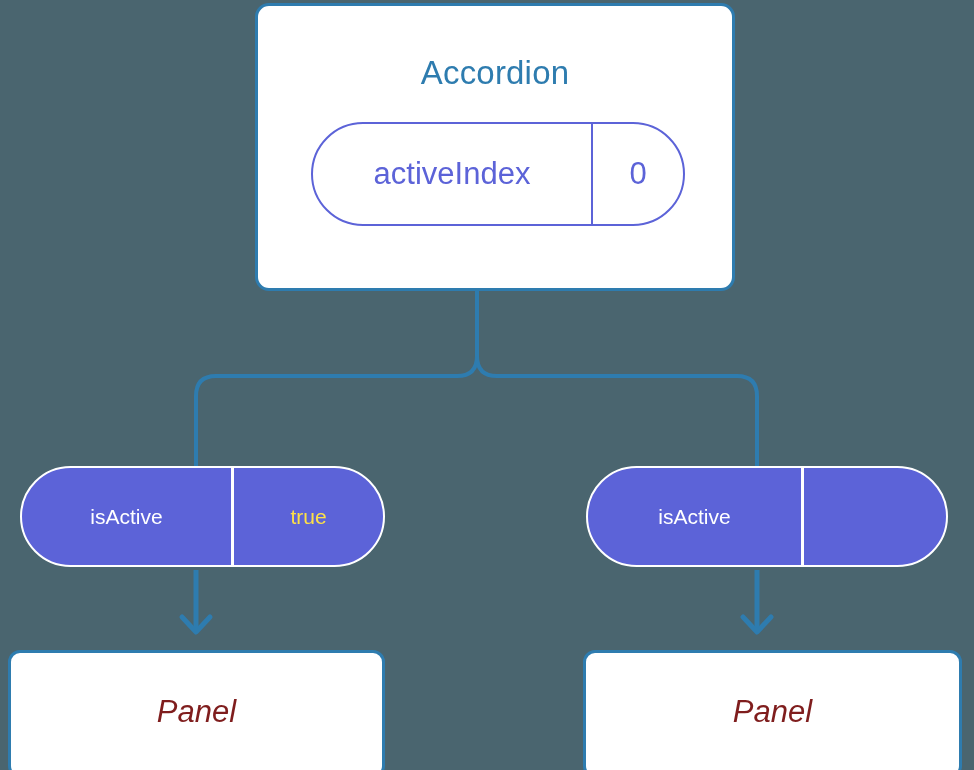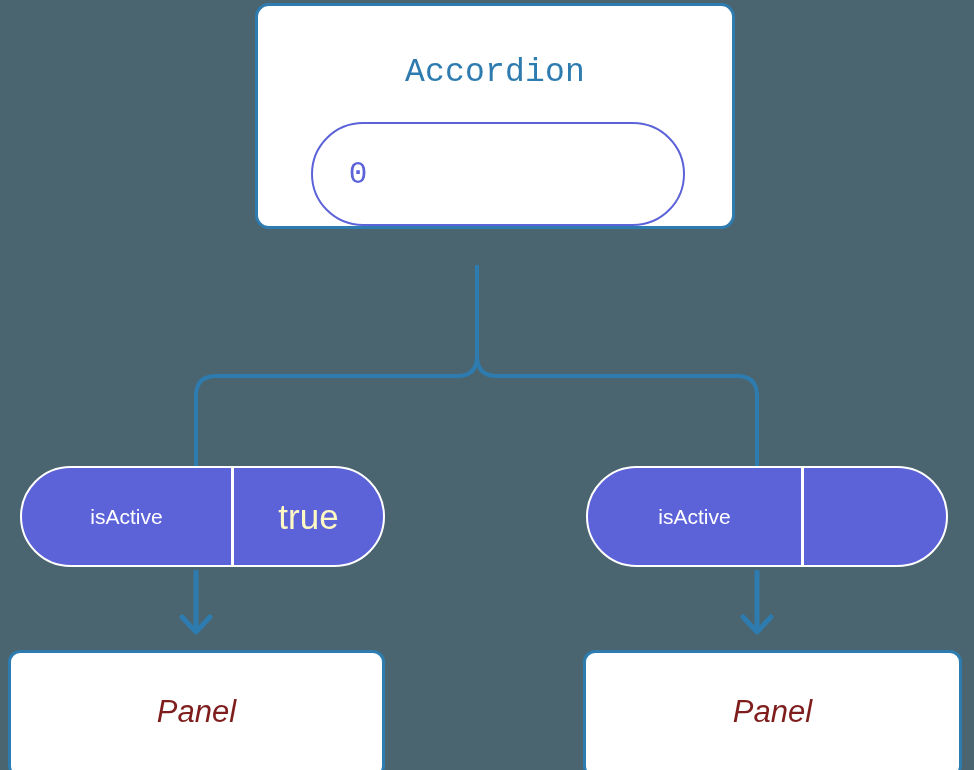--- a/index.html
+++ b/index.html
@@ -42,22 +42,21 @@
     border: 3px solid #2e7caf;
     border-radius: 14px;
     box-sizing: border-box;
     z-index: 2;
   }
 
   #accordion-card {
     left: 255px;
     top: 3px;
     width: 480px;
-    height: 226px;
-    font-family: Liberation Mono, monospace;
+    height: 288px;
   }
 
   .card-title {
     text-align: center;
     color: #2e7caf;
     font-size: 33px;
     letter-spacing: 0.2px;
     margin-top: 48px;
   }
 
@@ -110,22 +109,22 @@
     z-index: 2;
   }
 
   .pill-solid .pill-key {
     color: #ffffff;
     font-size: 21px;
     border-right: 3px solid #ffffff;
   }
 
   .pill-solid .pill-val {
-    color: #fef9c3;
-    font-size: 35px;
+    color: #fde047;
+    font-size: 21px;
   }
 
   #pill-left {
     left: 20px;
     top: 466px;
     width: 365px;
   }
   #pill-left .pill-key { flex: 0 0 212px; }
   #pill-left .pill-val { flex: 1 1 auto; }
 
@@ -192,20 +191,21 @@
     <g>
       <path d="M 757 570 L 757 632" fill="none" stroke="#2e7caf" stroke-width="5" stroke-linecap="butt"></path>
       <path d="M 743 617 L 757 632 L 771 617" fill="none" stroke="#2e7caf" stroke-width="5" stroke-linecap="round" stroke-linejoin="round"></path>
     </g>
   </svg>
 
   <div class="card" id="accordion-card">
     <div class="card-title">Accordion</div>
 
     <div class="pill pill-outline">
+      <span class="pill-key">activeIndex</span>
       <span class="pill-val">0</span>
     </div>
   </div>
 
   <div class="pill pill-solid" id="pill-left">
     <span class="pill-key">isActive</span>
     <span class="pill-val">true</span>
   </div>
 
   <div class="pill pill-solid" id="pill-right">

